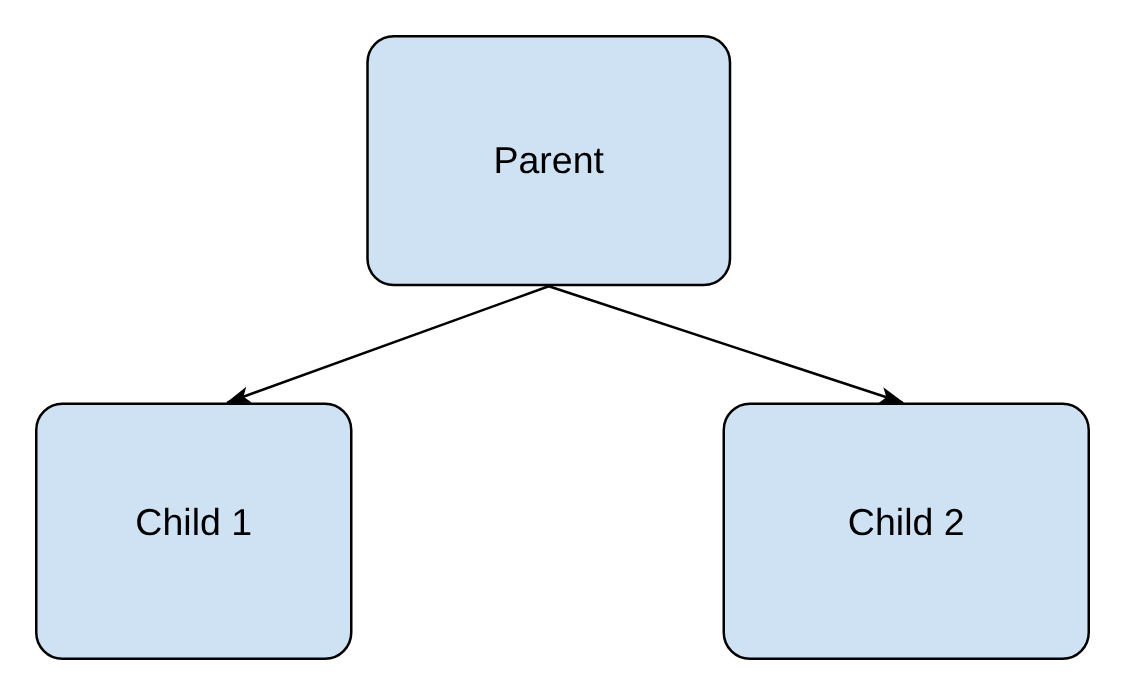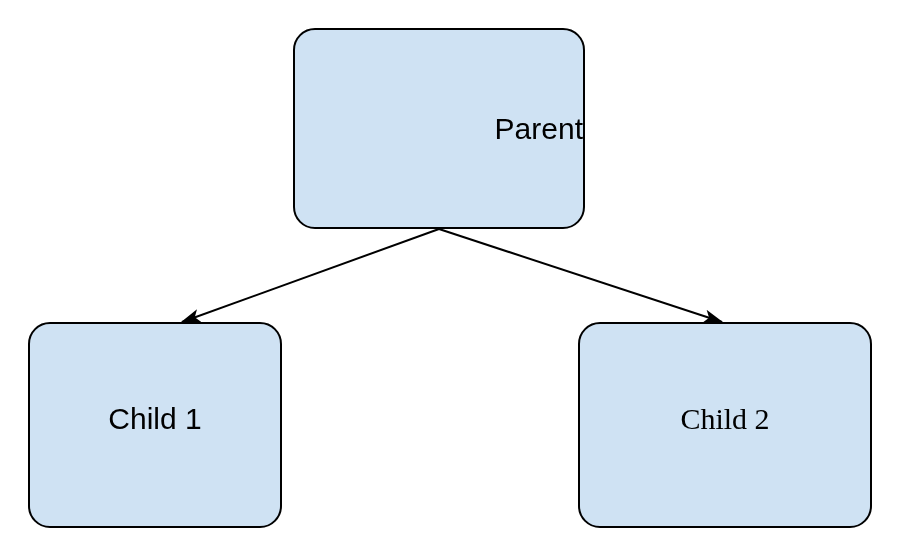--- a/index.html
+++ b/index.html
@@ -43,21 +43,20 @@
     color: #000000;
     white-space: nowrap;
     text-align: center;
     user-select: none;
   }
   #node-parent {
     left: 293px;
     top: 28px;
     width: 292px;
     height: 201px;
-    justify-content: flex-end;
   }
   #node-child-1 {
     left: 28px;
     top: 322px;
     width: 294px;
     height: 206px;
   }
   #node-child-2 {
     left: 578px;
     top: 322px;
@@ -88,16 +87,16 @@
 
   <div class="node" id="node-parent" style="left: 293px; top: 28px; width: 292px; height: 201px; background: rgb(207, 226, 243); border: 2px solid rgb(0, 0, 0); border-radius: 22px;">
     <span class="node-label" style="font-size: 30px; color: rgb(0, 0, 0);">Parent</span>
   </div>
 
   <div class="node" id="node-child-1" style="left: 28px; top: 322px; width: 254px; height: 206px; background: rgb(207, 226, 243); border: 2px solid rgb(0, 0, 0); border-radius: 22px;">
     <span class="node-label" style="font-size: 30px; color: rgb(0, 0, 0);">Child 1</span>
   </div>
 
   <div class="node" id="node-child-2" style="left: 578px; top: 322px; width: 294px; height: 206px; background: rgb(207, 226, 243); border: 2px solid rgb(0, 0, 0); border-radius: 22px;">
-    <span class="node-label" style="font-size: 30px; color: rgb(0, 0, 0); font-family: Liberation Serif, serif;">Child 2</span>
+    <span class="node-label" style="font-size: 30px; color: rgb(0, 0, 0);">Child 2</span>
   </div>
 
 </div>
 
 </body></html>

